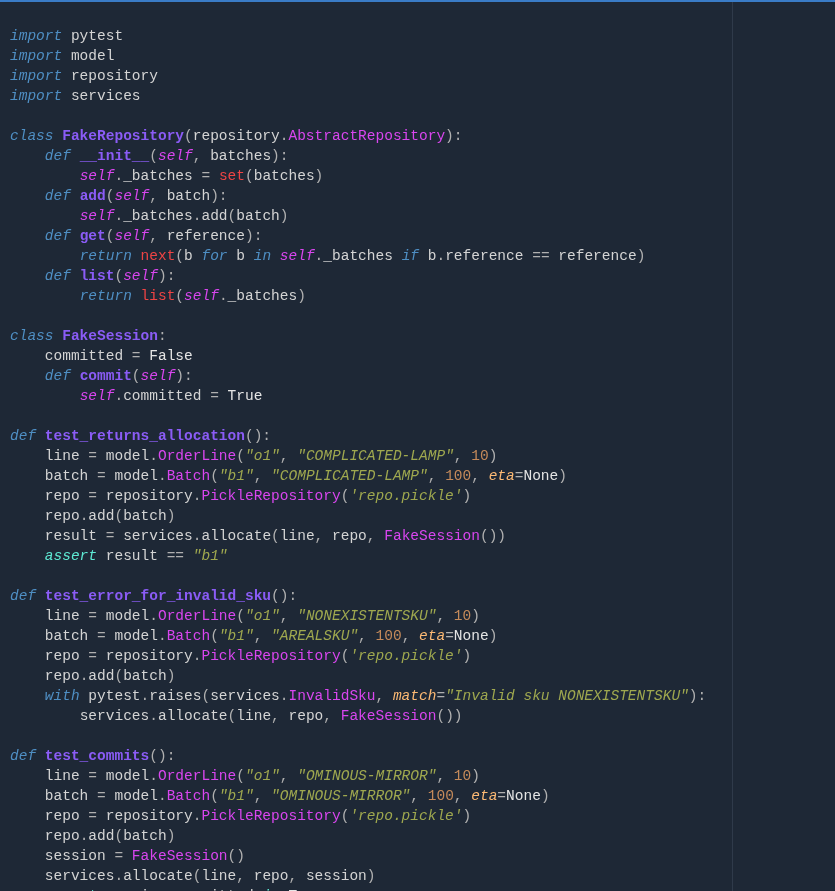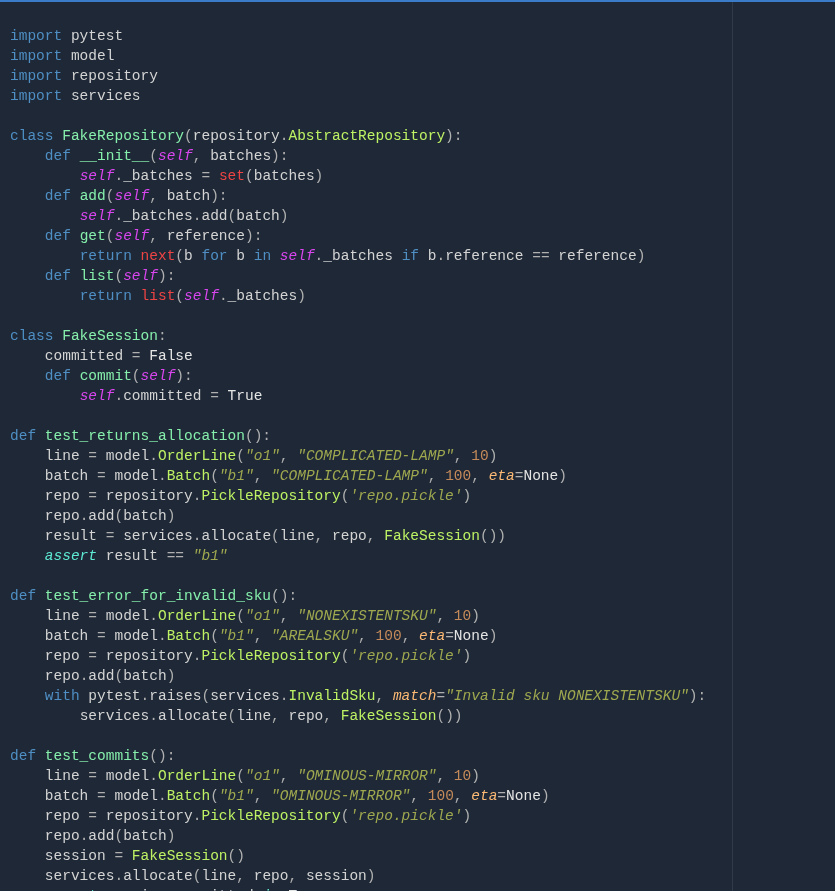--- a/index.html
+++ b/index.html
@@ -24,24 +24,24 @@
   }
   .ruler {
     position: absolute;
     top: 0;
     bottom: 0;
     left: 732px;
     width: 1px;
     background: #2f3a4a;
   }
   
-  .kw   { color: #4f8fc4; }          
+  .kw   { color: #4f8fc4; font-style: italic; }          
   .kwi  { color: #5eead4; font-style: italic; } 
-  .fn   { color: #86efac; font-weight: normal; } 
-  .cls  { color: #bef264; }          
+  .fn   { color: #8b5cf6; font-weight: bold; } 
+  .cls  { color: #d946ef; }          
   .self { color: #d946ef; font-style: italic; } 
   .str  { color: #9fa84f; font-style: italic; } 
   .num  { color: #c58a5a; }          
   .const{ color: #e5e5e5; }          
   .op   { color: #b0b0b0; }          
   .id   { color: #d4d4d4; }          
   .call { color: #ef4444; }          
   .param{ color: #fdba74; font-style: italic; } 
 </style>
 </head>

